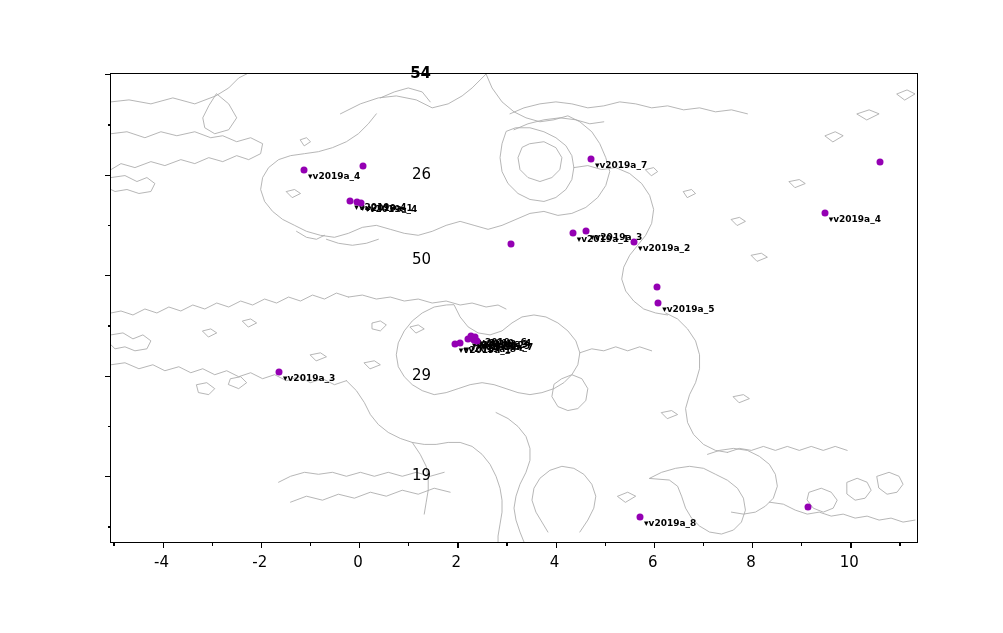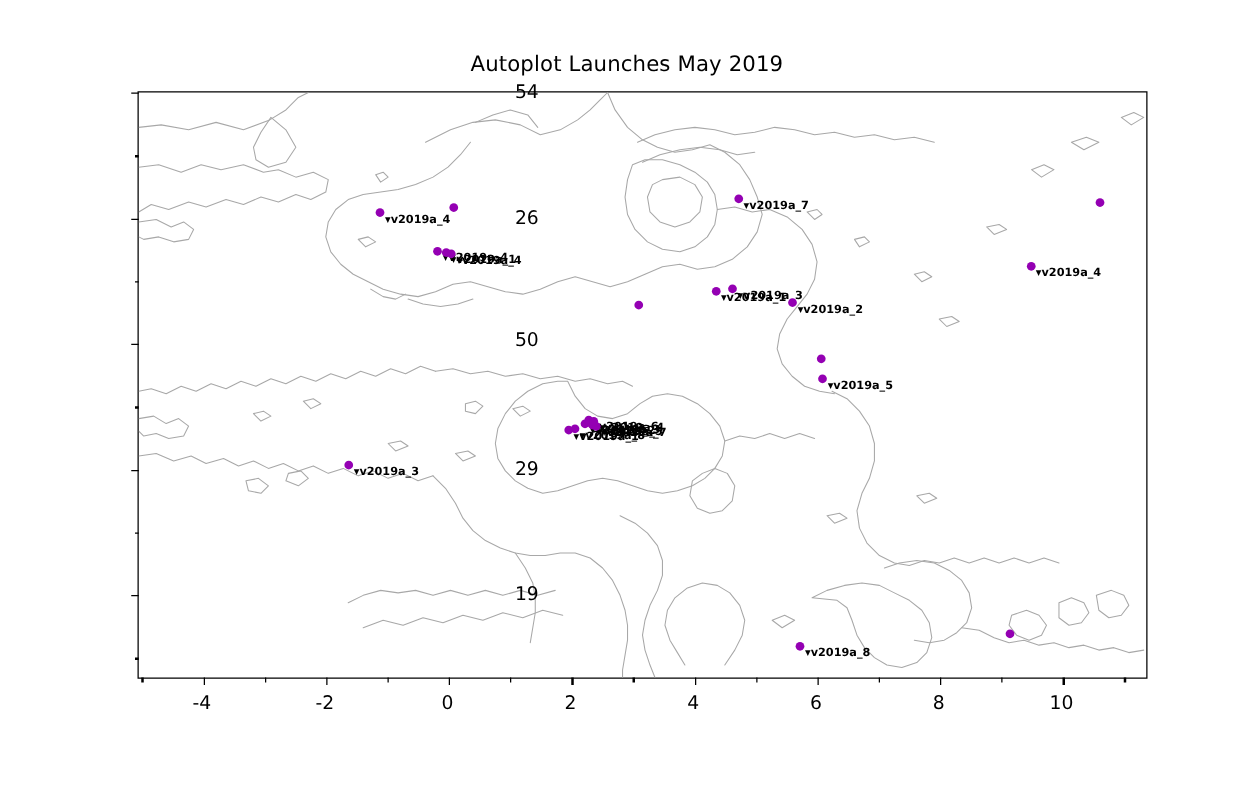--- a/index.html
+++ b/index.html
@@ -33,21 +33,20 @@
   .yticklabel{position:absolute;font-size:15px;color:#000000;
     transform:translateY(-50%);right:487px;text-align:right;
     font-family:"DejaVu Sans",sans-serif;}
   #xticklabels,#yticklabels{position:absolute;left:110px;top:73px;width:808px;height:470px;}
 </style>
 </head>
 <body>
 
 <div id="figure">
 
-  <div id="plot-title">Autoplot Launches May 2019</div>
 
   <div id="axes">
     <svg id="map-svg" viewBox="0 0 808 470" preserveAspectRatio="none">
       <g fill="none" stroke="#a8a8a8" stroke-width="0.85" stroke-linejoin="round" stroke-linecap="round">
 
         <path d="M0,28 L18,26 L40,30 L62,24 L84,30 L105,22 L118,14 L128,4 L136,0"></path>
         <path d="M106,20 L118,30 L126,44 L118,56 L104,60 L94,54 L92,44 L98,32 Z"></path>
         <path d="M0,60 L16,58 L34,64 L50,58 L66,62 L84,58 L100,64 L112,62 L126,68
                  L140,64 L152,70 L150,80 L138,86 L126,82 L112,88 L98,84 L84,90
                  L70,86 L54,92 L40,88 L24,94 L10,90 L0,96"></path>
@@ -248,18 +247,18 @@
       <div class="xticklabel" style="left: 248.049px;">0</div>
       <div class="xticklabel" style="left: 346.286px;">2</div>
       <div class="xticklabel" style="left: 444.523px;">4</div>
       <div class="xticklabel" style="left: 542.76px;">6</div>
       <div class="xticklabel" style="left: 640.997px;">8</div>
       <div class="xticklabel" style="left: 739.234px;">10</div>
     </div>
   <div id="yticklabels">
       <div class="yticklabel" style="top: 402.139px;">19</div>
       <div class="yticklabel" style="top: 301.604px;">29</div>
-      <div class="yticklabel" style="top: 199px; margin-left: 28px;">50</div>
+      <div class="yticklabel" style="top: 186px; margin-left: 28px;">50</div>
       <div class="yticklabel" style="top: 100.535px;">26</div>
-      <div class="yticklabel" style="top: 0px;">54</div>
+      <div class="yticklabel" style="top: 0px; font-weight: bold;">54</div>
     </div>
 
 </div>
 
 </body></html>

